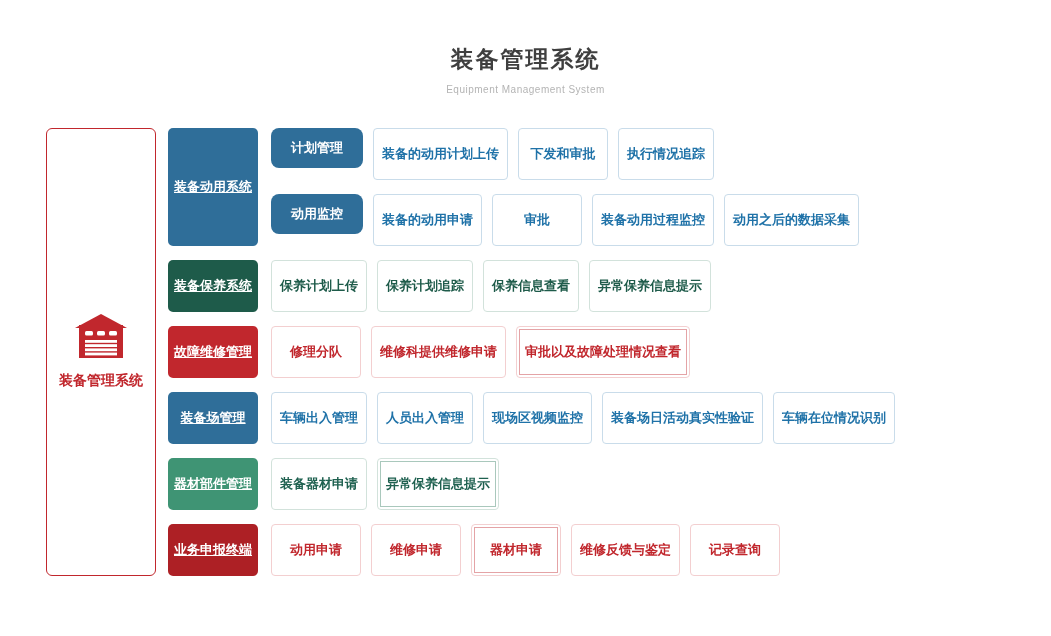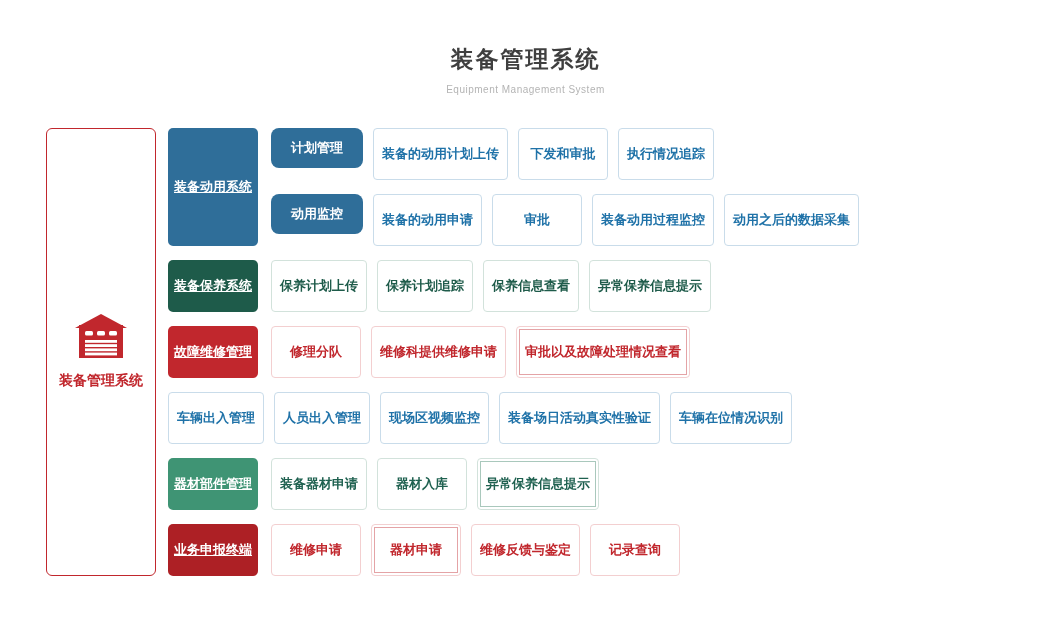--- a/index.html
+++ b/index.html
@@ -197,44 +197,45 @@
           <div class="category-box">故障维修管理</div>
           <div class="rows">
             <div class="row">
               <div class="item-box">修理分队</div>
               <div class="item-box">维修科提供维修申请</div>
               <div class="item-box double">审批以及故障处理情况查看</div>
             </div>
           </div>
         </div>
         <div class="group theme-blue">
+          <div class="category-box">装备场管理</div>
           <div class="rows">
             <div class="row">
               <div class="item-box">车辆出入管理</div>
               <div class="item-box">人员出入管理</div>
               <div class="item-box">现场区视频监控</div>
               <div class="item-box">装备场日活动真实性验证</div>
               <div class="item-box">车辆在位情况识别</div>
             </div>
           </div>
         </div>
         <div class="group theme-green">
           <div class="category-box">器材部件管理</div>
           <div class="rows">
             <div class="row">
               <div class="item-box">装备器材申请</div>
-              <div class="item-box">器材入库</div>
               <div class="item-box double">异常保养信息提示</div>
             </div>
           </div>
         </div>
         <div class="group theme-darkred">
           <div class="category-box">业务申报终端</div>
           <div class="rows">
             <div class="row">
+              <div class="item-box">动用申请</div>
               <div class="item-box">维修申请</div>
               <div class="item-box double">器材申请</div>
               <div class="item-box">维修反馈与鉴定</div>
               <div class="item-box">记录查询</div>
             </div>
           </div>
         </div>
       </div>
 
   </div>

